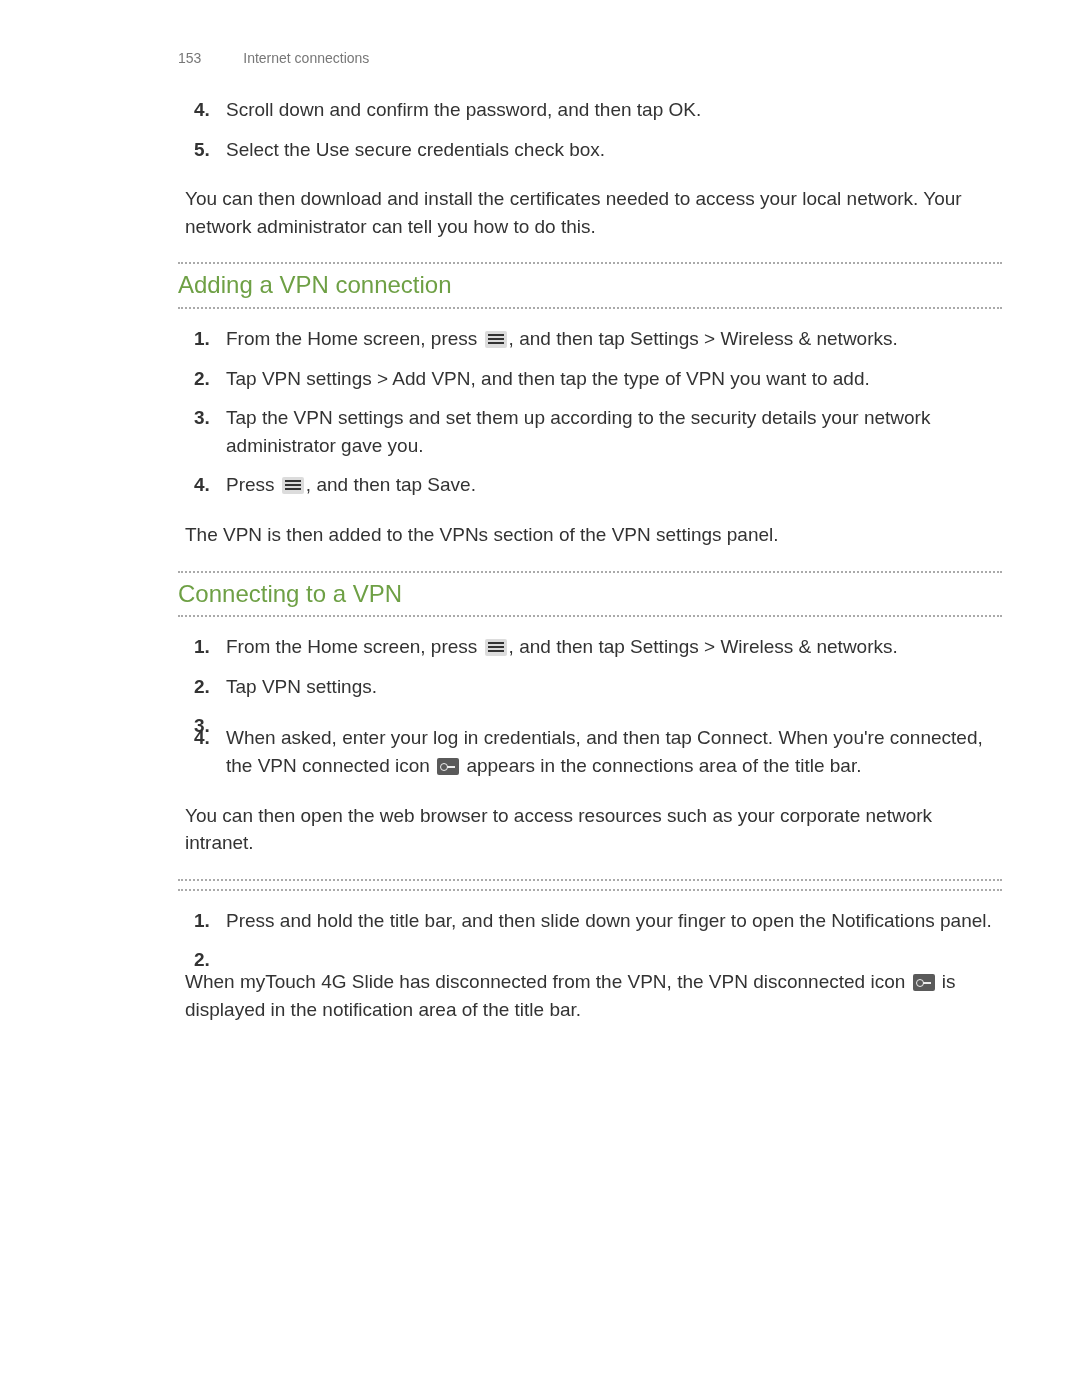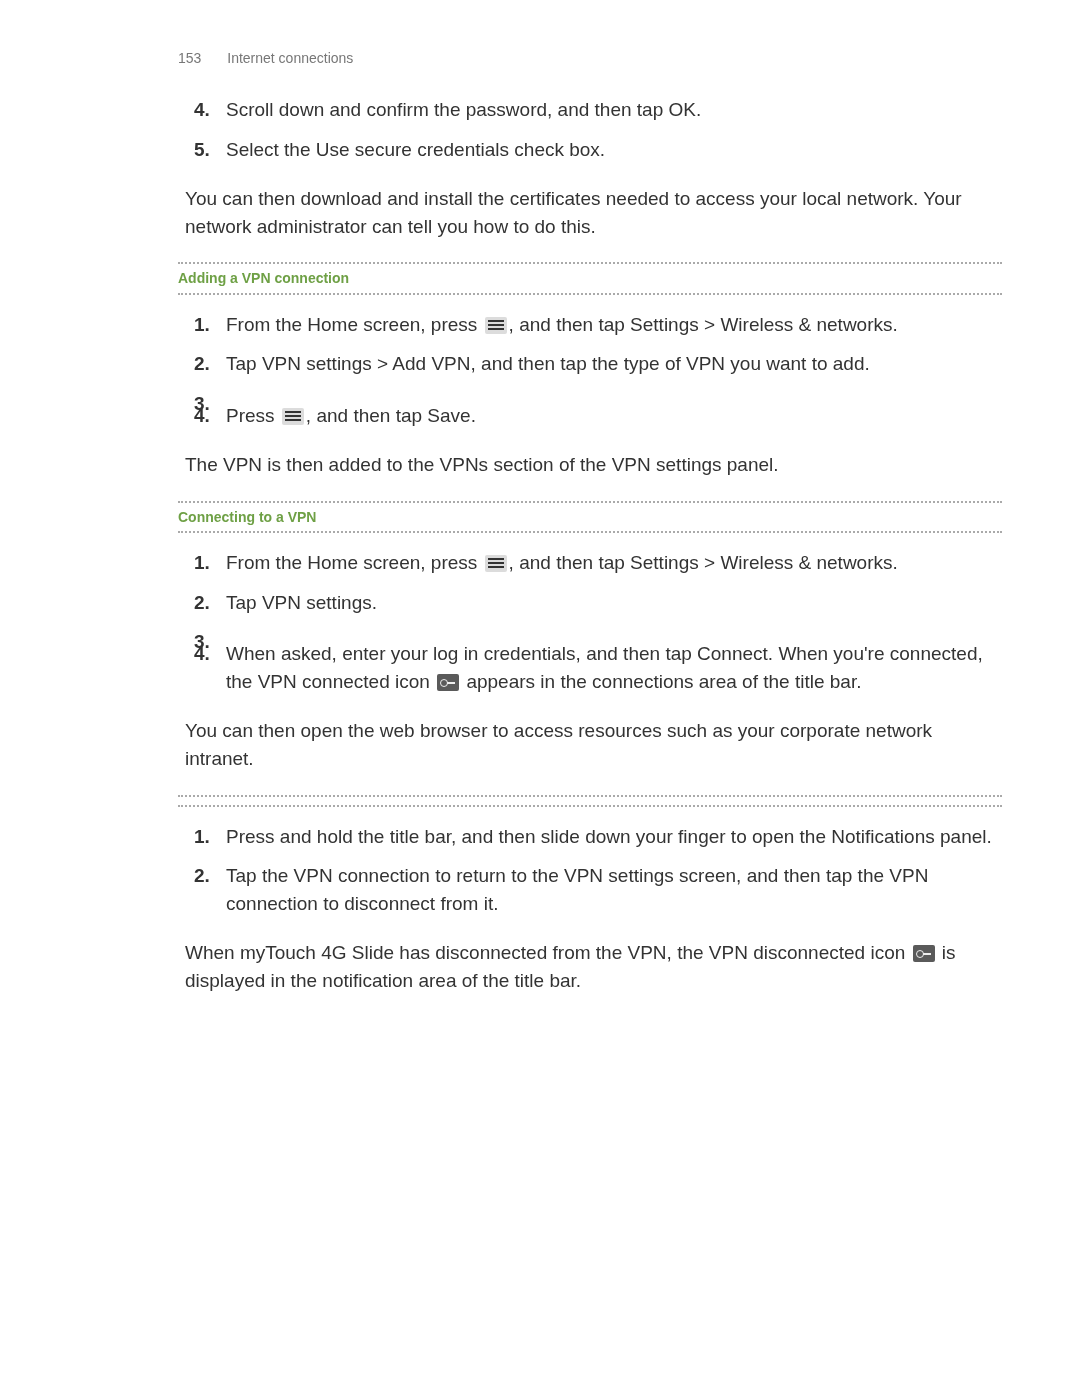--- a/index.html
+++ b/index.html
@@ -20,21 +20,21 @@
     color: var(--text);
     padding: 48px 78px 40px 178px;
     font-size: 19px;
     line-height: 1.45;
   }
   .page-header {
     font-size: 14px;
     color: var(--muted);
     margin-bottom: 28px;
   }
-  .page-header .num { margin-right: 22px; }
+  .page-header .num { margin-right: 38px; }
 
   ol.steps {
     list-style: none;
     margin: 0 0 10px 0;
     padding: 0;
   }
   ol.steps > li {
     counter-increment: step;
     position: relative;
     padding: 0 0 12px 48px;
@@ -45,22 +45,22 @@
     top: 0;
     font-weight: 600;
   }
   ol.steps > li .step-num::after { content: "."; }
 
   p.para { margin: 4px 0 16px 7px; }
 
   .section-title {
     position: relative;
     color: var(--accent);
-    font-size: 14px;
-    font-weight: 700;
+    font-size: 24px;
+    font-weight: 400;
     margin: 22px 0 16px 0;
     padding: 6px 0;
   }
   .section-title::before,
   .section-title::after {
     content: "";
     position: absolute;
     left: 0; right: 0;
     height: 0;
     border-top: 2px dotted #aaa;
@@ -142,20 +142,21 @@
   <li>
     <span class="step-num">1</span>
     <span>From the Home screen, press </span><span class="menu-icon"></span><span>, and then tap </span><b>Settings</b><span> &gt; </span><b>Wireless &amp; networks</b><span>.</span>
   </li>
   <li>
     <span class="step-num">2</span>
     <span>Tap </span><b>VPN settings</b><span> &gt; </span><b>Add VPN</b><span>, and then tap the type of VPN you want to add.</span>
   </li>
   <li>
     <span class="step-num">3</span>
+    <span>Tap the VPN settings and set them up according to the security details your network administrator gave you.</span>
   </li>
   <li>
     <span class="step-num">4</span>
     <span>Press </span><span class="menu-icon"></span><span>, and then tap </span><b>Save</b><span>.</span>
   </li>
 </ol>
 
 <p class="para">The VPN is then added to the VPNs section of the VPN settings panel.</p>
 
 <div class="section-title">
@@ -187,19 +188,18 @@
   <span class="mask" style="width:290px"></span>
 </div>
 
 <ol class="steps">
   <li>
     <span class="step-num">1</span>
     <span>Press and hold the title bar, and then slide down your finger to open the Notifications panel.</span>
   </li>
   <li>
     <span class="step-num">2</span>
-    <span>Tap the VPN connection to return to the VPN settings screen, and then tap the VPN connection to disconnect from it.</span>
   </li>
 </ol>
 
 <p class="para">
   <span>When myTouch 4G Slide has disconnected from the VPN, the VPN disconnected icon </span><span class="key-icon"></span><span> is displayed in the notification area of the title bar.</span>
 </p>
 
 </body></html>

